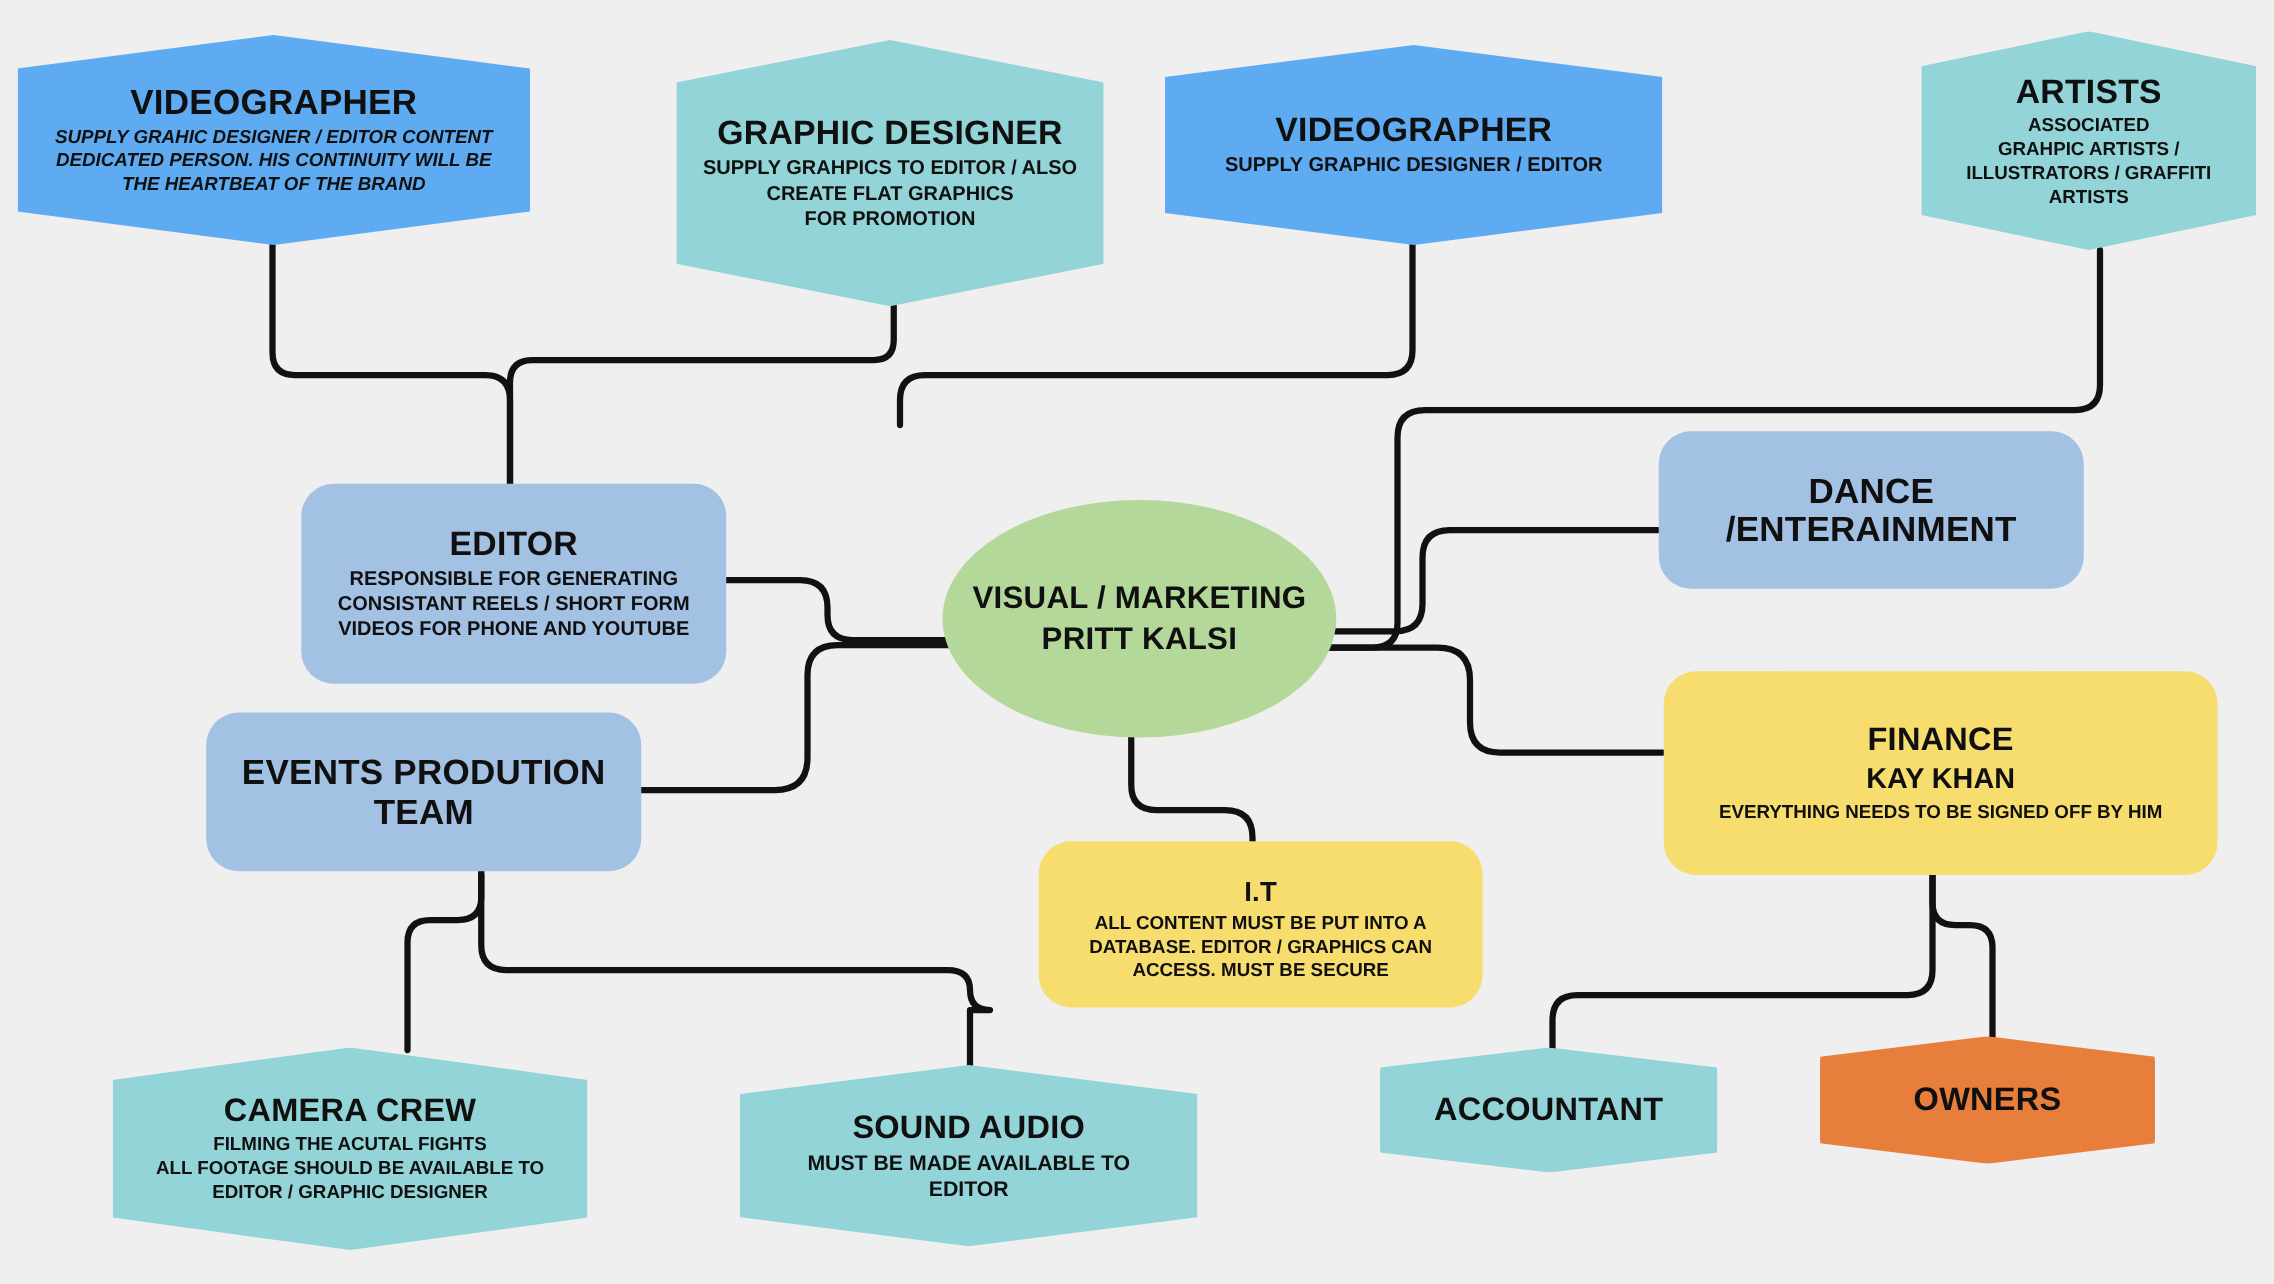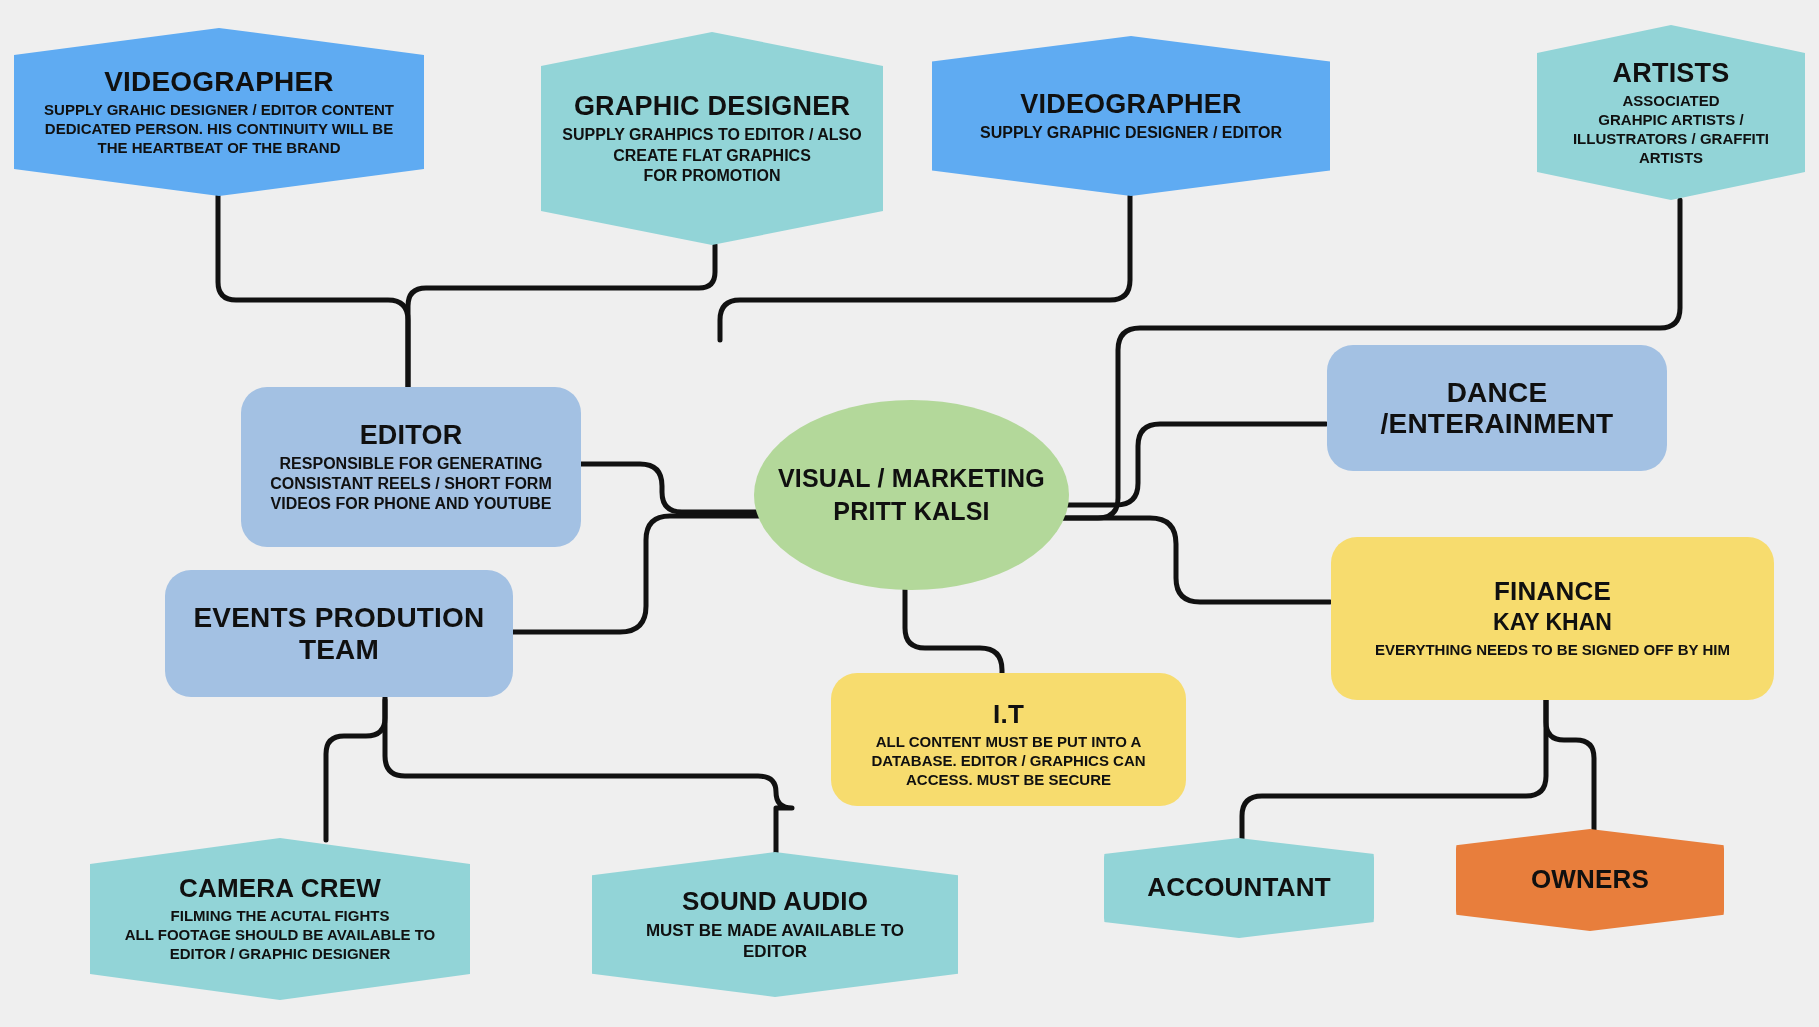--- a/index.html
+++ b/index.html
@@ -97,21 +97,21 @@
       <path d="M 385 700 L 385 756 Q 385 776 405 776 L 758 776 Q 776 776 776 792 Q 776 808 792 808 L 776 808 Q 776 808 776 826 L 776 866"></path>
 
       <path d="M 1546 700 L 1546 776 Q 1546 796 1526 796 L 1262 796 Q 1242 796 1242 816 L 1242 846"></path>
 
       <path d="M 1546 700 L 1546 722 Q 1546 740 1564 740 L 1576 740 Q 1594 740 1594 758 L 1594 838"></path>
     </g>
   </svg>
 
   <div class="node shape-hex" style="left:14px; top:28px; width:410px; height:168px; background:#5fabf2;">
     <div class="title" style="font-size:28px;">VIDEOGRAPHER</div>
-    <div class="sub" style="font-size:15px;">SUPPLY GRAHIC DESIGNER / EDITOR CONTENT
+    <div class="sub" style="font-size:15px;font-style:italic;">SUPPLY GRAHIC DESIGNER / EDITOR CONTENT
 DEDICATED PERSON.  HIS CONTINUITY WILL BE
 THE HEARTBEAT OF THE BRAND</div>
   </div>
 
   <div class="node shape-hex" style="left:541px; top:32px; width:342px; height:213px; background:#92d4d7;">
     <div class="title" style="font-size:27px;">GRAPHIC DESIGNER</div>
     <div class="sub" style="font-size:16px;">SUPPLY GRAHPICS TO EDITOR / ALSO
 CREATE FLAT GRAPHICS
 FOR PROMOTION</div>
   </div>
@@ -151,21 +151,21 @@
 PRITT KALSI</div>
   </div>
 
   <div class="node shape-rounded" style="left:1331px; top:537px; width:443px; height:163px; background:#f7dc6e;">
     <div class="title" style="font-size:26px;">FINANCE</div>
     <div class="person" style="font-size:23px;">KAY KHAN</div>
     <div class="sub" style="font-size:15px;">EVERYTHING NEEDS TO BE SIGNED OFF BY HIM</div>
   </div>
 
   <div class="node shape-rounded" style="left:831px; top:673px; width:355px; height:133px; background:#f7dc6e;">
-    <div class="title" style="font-size:26px;margin-top:10px;">I.T</div>
+    <div class="title" style="font-size:22px;margin-top:10px;">I.T</div>
     <div class="sub" style="font-size:15px;">ALL CONTENT MUST BE PUT INTO A
 DATABASE.  EDITOR / GRAPHICS CAN
 ACCESS. MUST BE SECURE</div>
   </div>
 
   <div class="node shape-hex" style="left:90px; top:838px; width:380px; height:162px; background:#92d4d7;">
     <div class="title" style="font-size:26px;">CAMERA CREW</div>
     <div class="sub" style="font-size:15px;">FILMING THE ACUTAL FIGHTS
 ALL FOOTAGE SHOULD BE AVAILABLE TO
 EDITOR / GRAPHIC DESIGNER</div>

